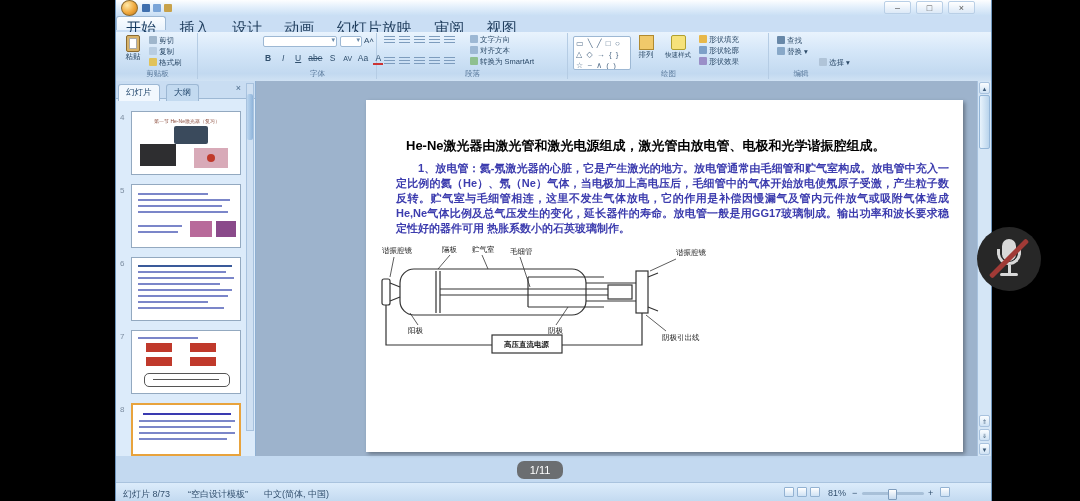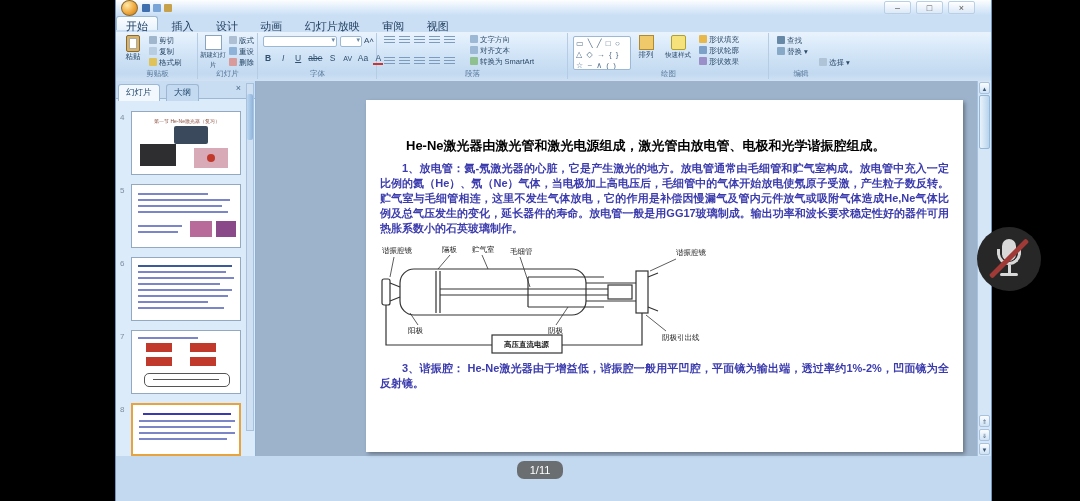--- a/index.html
+++ b/index.html
@@ -16,21 +16,21 @@
               border:1px solid #8d6a2c;box-sizing:border-box;}
   .qat-ico{position:absolute;top:4px;width:8px;height:8px;border-radius:1px;}
   .title-text{position:absolute;left:180px;top:2px;width:520px;text-align:center;
               font-size:9.5px;color:#333;white-space:nowrap;}
   .winbtn{position:absolute;top:1px;width:27px;height:13px;text-align:center;font-size:9px;
           color:#555;line-height:13px;background:linear-gradient(#ffffff,#dce9f7);
           border:1px solid #b9cfe6;border-radius:2px;box-sizing:border-box;}
 
   
   .tabrow{position:absolute;left:0;top:16px;width:100%;height:16px;background:#cadef4;}
-  .rtab{display:inline-block;padding:2px 9px 0 9px;font-size:11px;color:#1e3c5c;height:14px;box-sizing:border-box;}
+  .rtab{display:inline-block;padding:2px 9px 0 9px;font-size:15px;color:#1e3c5c;height:14px;box-sizing:border-box;}
   .rtab.active{background:linear-gradient(#fbfdff,#e8f2fc);border:1px solid #9db8d4;border-bottom:none;
                border-radius:3px 3px 0 0;color:#15395e;}
 
   
   .ribbon{position:absolute;left:0;top:32px;width:100%;height:49px;
           background:linear-gradient(#e9f3fd,#d4e6f8 40%,#c2d9f0 85%,#d0e2f4);border-bottom:1px solid #a9c3de;}
   .rgroup{position:absolute;top:1px;height:46px;border-right:1px solid #b5cce4;box-sizing:border-box;}
   .glabel{position:absolute;bottom:0px;width:100%;text-align:center;font-size:7.5px;color:#5a7a9c;}
   .bigbtn{position:absolute;top:2px;text-align:center;font-size:7.5px;color:#2c4a68;}
   .srow{position:absolute;font-size:7.5px;color:#2c4a68;white-space:nowrap;}
@@ -57,21 +57,21 @@
   .tline{position:absolute;height:2px;background:#7b86c9;}
   .sscroll{position:absolute;right:1px;top:2px;width:8px;height:348px;background:#cfe0f2;border:1px solid #a8c2de;box-sizing:border-box;}
   .sthumb{position:absolute;left:0px;top:10px;width:6px;height:46px;background:linear-gradient(90deg,#bcd6ef,#8fb4da);border-radius:2px;}
 
   
   .editor{position:absolute;left:140px;top:81px;width:735px;height:375px;background:#9db3cc;}
   .slide{position:absolute;left:110px;top:19px;width:597px;height:352px;background:#fff;
          box-shadow:2px 2px 4px rgba(0,0,0,.35);padding:36px 14px 0 14px;box-sizing:border-box;}
   .intro{margin:0 0 5px 0;font-size:13px;line-height:20px;font-weight:bold;color:#000000;
          text-indent:2em;text-align:justify;}
-  .bodytxt{margin:0 0 3px 0;font-size:11px;line-height:15px;font-weight:bold;color:#3c3cae;
+  .bodytxt{margin:0 0 3px 16px;font-size:11px;line-height:15px;font-weight:bold;color:#3c3cae;
            text-indent:2em;text-align:justify;}
   .cols{display:flex;gap:8px;margin-bottom:2px;}
   .col-l{width:218px;flex:none;}
   .col-l p{margin:0;}
   .diagram{flex:none;margin-top:2px;}
   .escroll{position:absolute;right:0;top:0;width:14px;height:375px;background:#d5e6f6;border-left:1px solid #a8c2de;box-sizing:border-box;}
   .ebtn{position:absolute;left:1px;width:11px;height:12px;font-size:6px;text-align:center;line-height:12px;color:#3c5a78;
         background:linear-gradient(#fafdff,#cfe2f4);border:1px solid #a8c2de;border-radius:2px;box-sizing:border-box;}
   .ethumb{position:absolute;left:1px;top:14px;width:11px;height:54px;background:linear-gradient(90deg,#e8f3fc,#b9d4ec);
           border:1px solid #94b6d8;border-radius:2px;box-sizing:border-box;}
@@ -164,30 +164,20 @@
             <div style="position:absolute;left:2px;top:2px;width:8px;height:11px;background:#fff;border:1px solid #aaa;box-sizing:border-box;"></div>
           </div>
           <span>粘贴</span>
         </div>
         <div class="srow" style="left:31px;top:3px;"><span class="mini" style="background:#9fb6cc;"></span><span>剪切</span></div>
         <div class="srow" style="left:31px;top:14px;"><span class="mini" style="background:#b8cde2;"></span><span>复制</span></div>
         <div class="srow" style="left:31px;top:25px;"><span class="mini" style="background:#e0c25a;"></span><span>格式刷</span></div>
         <div class="glabel">剪贴板</div>
       </div>
 
-      <div class="rgroup" style="left:82px;width:60px;">
-        <div class="bigbtn" style="left:1px;width:28px;">
-          <div style="width:15px;height:13px;margin:0 auto;background:#fff;border:1px solid #8aa4bd;"></div>
-          <span style="font-size:6.5px;">新建幻灯片</span>
-        </div>
-        <div class="srow" style="left:31px;top:3px;"><span class="mini" style="background:#aebfd4;"></span><span>版式</span></div>
-        <div class="srow" style="left:31px;top:14px;"><span class="mini" style="background:#8fb3d8;"></span><span>重设</span></div>
-        <div class="srow" style="left:31px;top:25px;"><span class="mini" style="background:#d89a9a;"></span><span>删除</span></div>
-        <div class="glabel">幻灯片</div>
-      </div>
 
       <div class="rgroup" style="left:143px;width:118px;">
         <div class="combo" style="left:4px;top:3px;width:74px;"></div>
         <div class="combo" style="left:81px;top:3px;width:22px;"></div>
         <div class="srow" style="left:105px;top:3px;font-size:8px;">A˄</div>
         <div class="srow" style="left:4px;top:20px;">
           <span class="fbtn" style="font-weight:bold;">B</span>
           <span class="fbtn" style="font-style:italic;">I</span>
           <span class="fbtn" style="text-decoration:underline;">U</span>
           <span class="fbtn" style="text-decoration:line-through;">abe</span>
@@ -347,33 +337,47 @@
               <text x="92" y="11">贮气室</text>
               <text x="130" y="13">毛细管</text>
               <text x="296" y="14">谐振腔镜</text>
               <text x="28" y="92">阳极</text>
               <text x="168" y="92">阴极</text>
               <text x="282" y="99">阴极引出线</text>
               <text x="124" y="106" font-weight="bold">高压直流电源</text>
             </g>
           </svg>
         </div>
-        <p class="bodytxt">3、谐振腔： He-Ne激光器由于增益低，谐振腔一般用平凹腔，平面镜为输出端，透过率约1%-2%，凹面镜为全反射镜。</p>
       </div>
 
       <div class="escroll">
         <div class="ebtn" style="top:1px;">▲</div>
         <div class="ethumb"></div>
         <div class="ebtn" style="bottom:29px;">⇑</div>
         <div class="ebtn" style="bottom:15px;">⇓</div>
         <div class="ebtn" style="bottom:1px;">▼</div>
       </div>
     </div>
 
 
+    <div class="statusbar">
+      <span class="sb" style="left:7px;">幻灯片 8/73</span>
+      <span class="sb" style="left:72px;">“空白设计模板”</span>
+      <span class="sb" style="left:148px;">中文(简体, 中国)</span>
+      <div class="viewico" style="left:668px;"></div>
+      <div class="viewico" style="left:681px;"></div>
+      <div class="viewico" style="left:694px;"></div>
+      <span class="sb" style="left:712px;">81%</span>
+      <span class="sb" style="left:736px;">−</span>
+      <div class="ztrack" style="left:746px;">
+          <div class="zthumb"></div>
+        </div>
+      <span class="sb" style="left:812px;">+</span>
+      <div class="viewico" style="left:824px;"></div>
+    </div>
   </div>
 
   <div class="page-badge">1/11</div>
 
 
   <div class="mute">
     <div class="m-cap"></div>
     <div class="m-arc"></div>
     <div class="m-stem"></div>
     <div class="m-base"></div>

